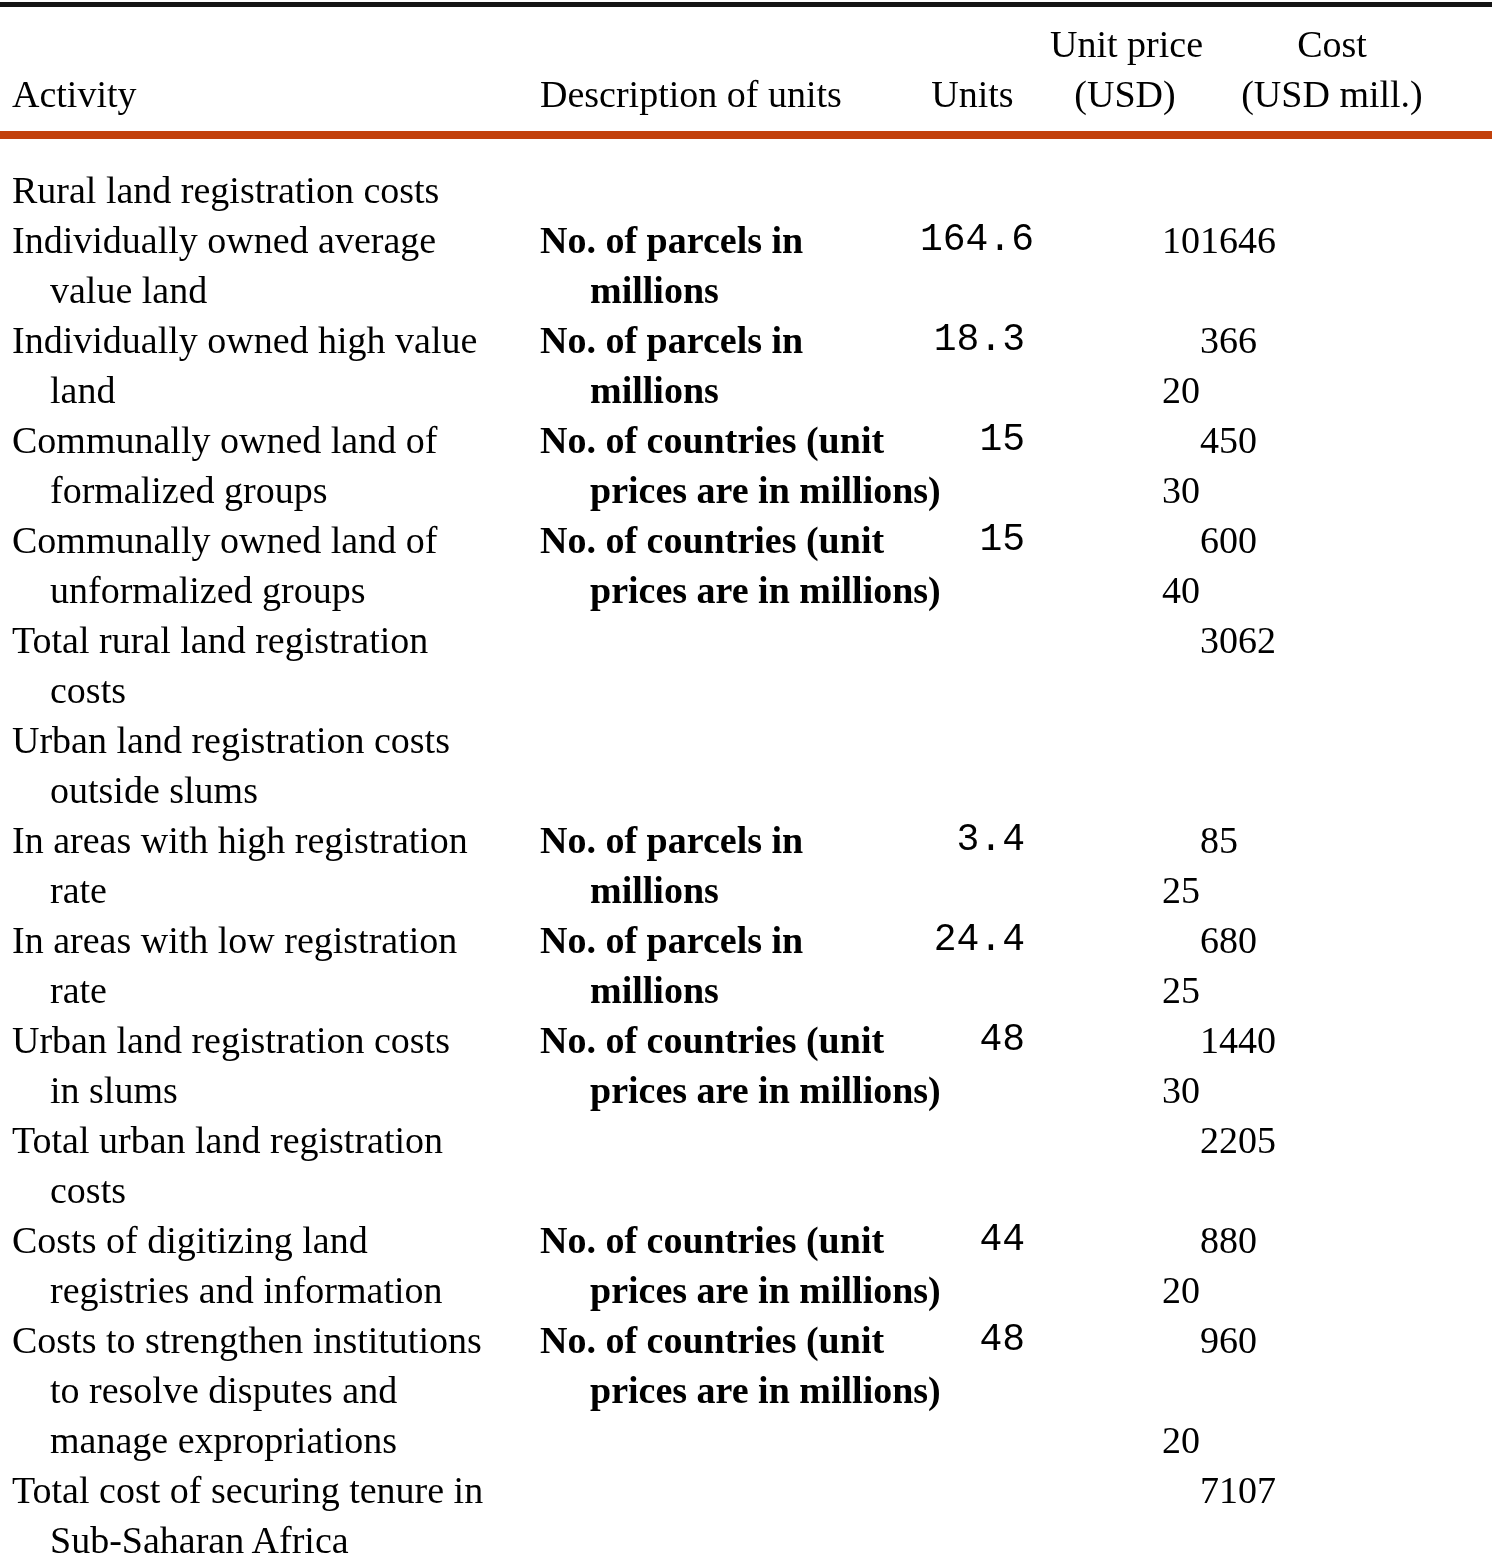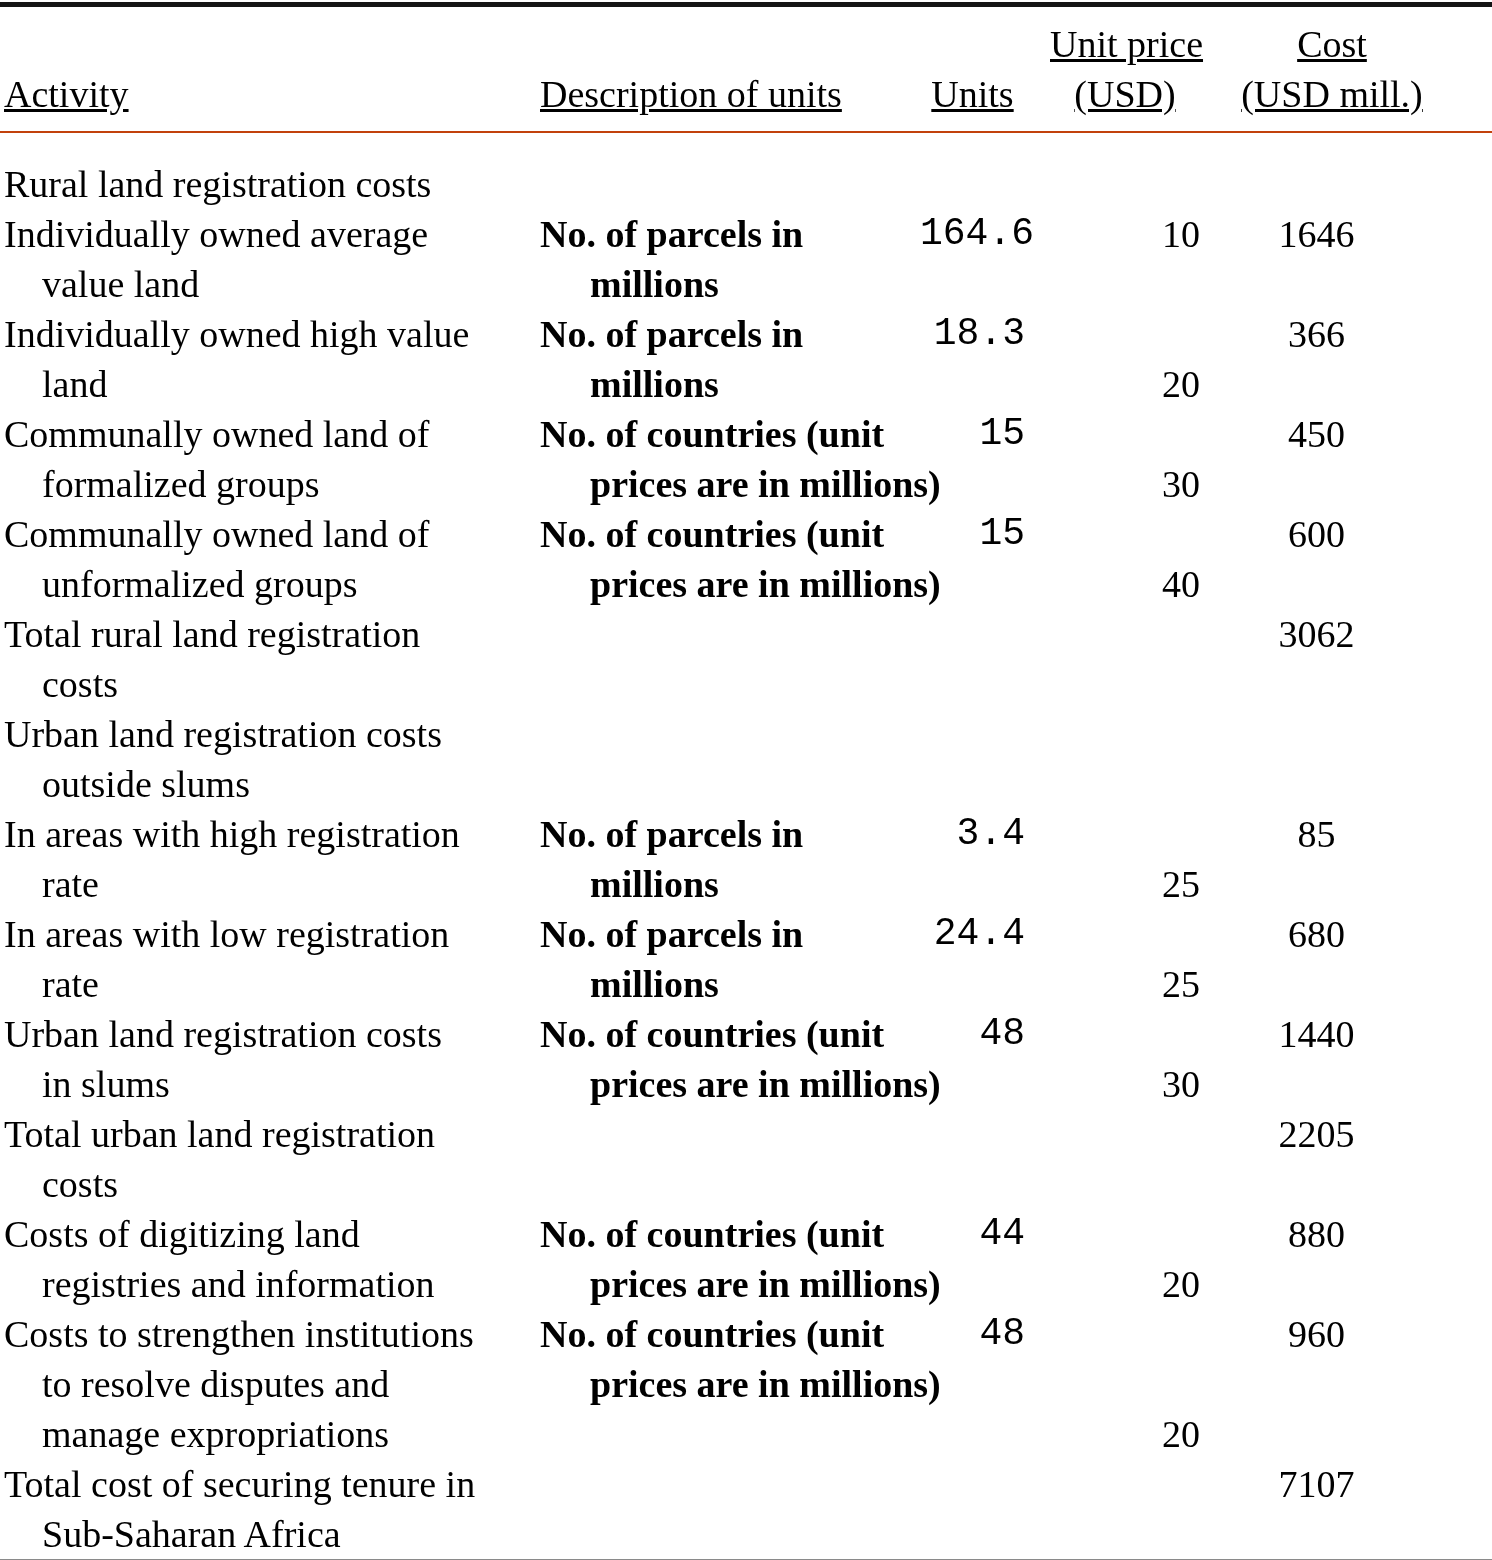--- a/index.html
+++ b/index.html
@@ -16,36 +16,35 @@
     width: 1492px;
     border-collapse: collapse;
     table-layout: fixed;
     border-top: 5px solid #141414;
     border-bottom: 4px solid #8a8a8a;
   }
   td { vertical-align: top; padding: 0; }
   thead td {
     vertical-align: bottom;
     padding-bottom: 12px;
-    border-bottom: 2px solid #c2410c;
+    border-bottom: 8px solid #c2410c;
     height: 112px;
-    text-decoration: underline;
   }
   tbody tr:first-child td { padding-top: 26px; }
   .line {
     min-height: 50px;
     line-height: 50px;
     white-space: nowrap;
   }
   .it { }
-  .col-activity { text-align: left; padding-left: 4px; }
+  .col-activity { text-align: left; padding-left: 12px; }
   .col-description { text-align: left; font-weight: bold; }
   .col-units { text-align: right; padding-right: 25px; font-family: Liberation Mono, monospace; }
   .col-unit_price { text-align: right; }
-  .col-cost { text-align: center; padding-right: 59px; }
+  .col-cost { text-align: left; padding-right: 59px; }
   .col-activity .cont { padding-left: 38px; }
   .col-description .cont { padding-left: 50px; }
   .th-left { text-align: left; }
   .th-center { text-align: center; }
 </style>
 </head>
 <body>
 
 <div class="doc">
   <table class="cost-table">

